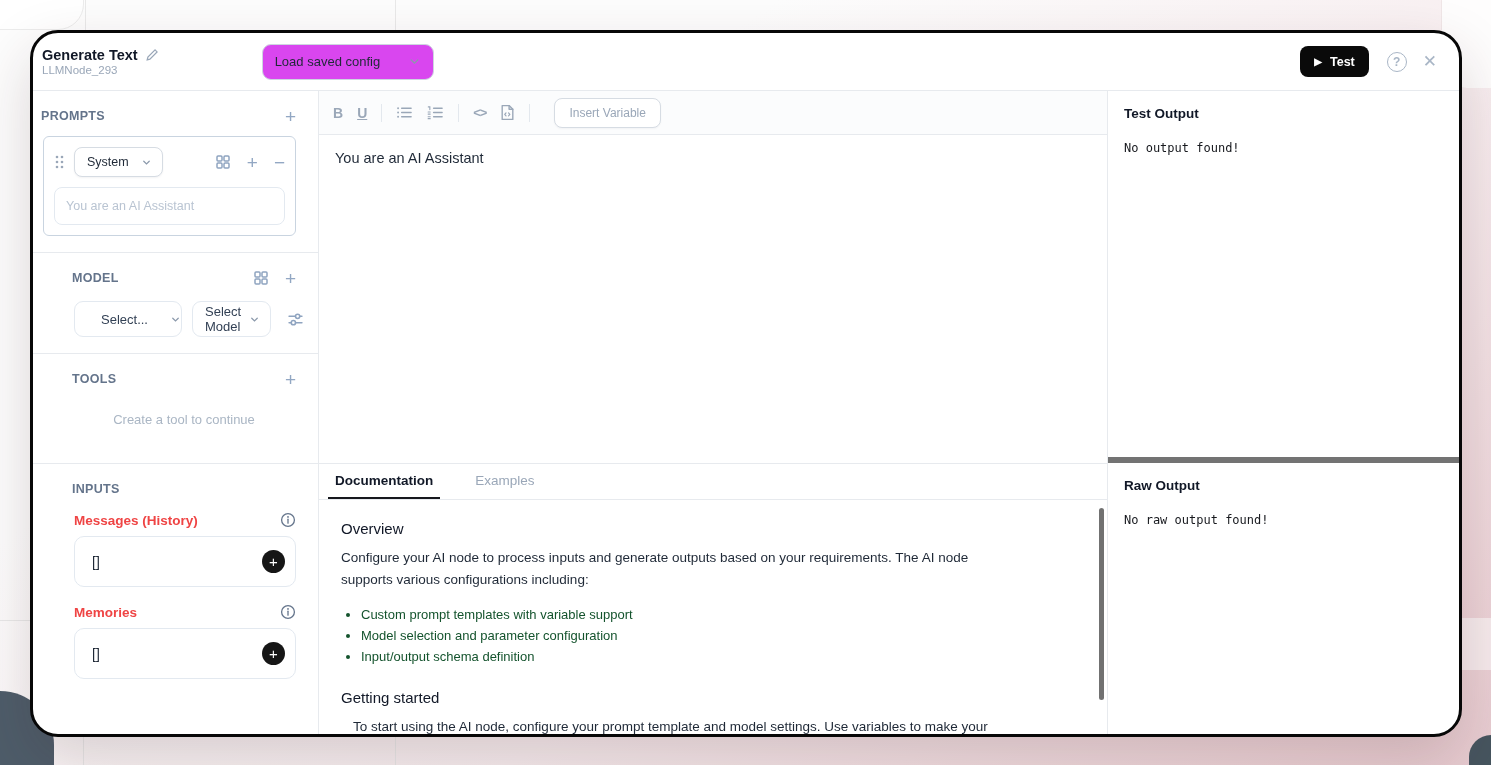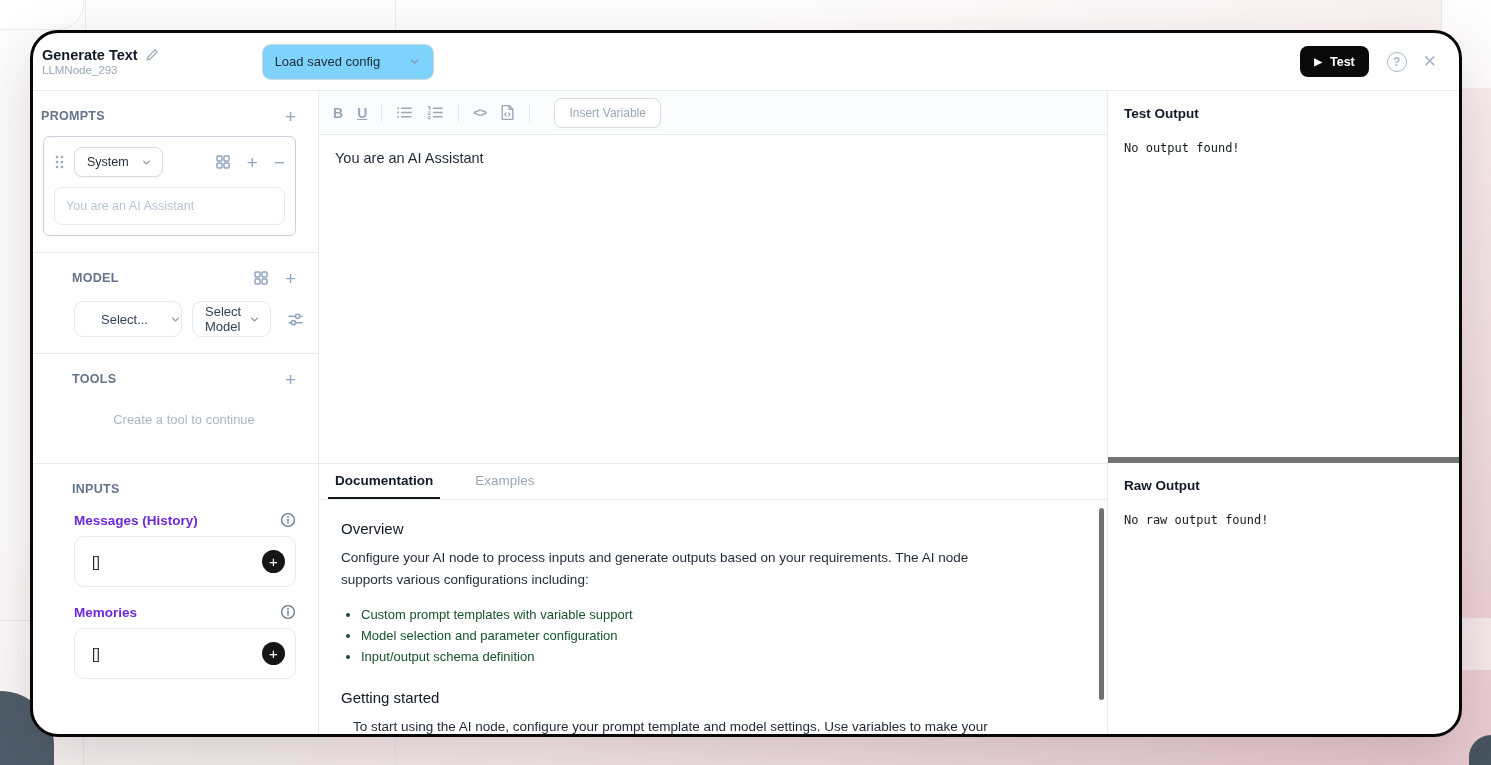--- a/index.html
+++ b/index.html
@@ -35,21 +35,21 @@
   
   .modal-header { flex:none; height:58px; display:flex; align-items:center;
     border-bottom:1px solid #e7eaee; padding:0 22px 0 9px; }
   .title-block { display:flex; flex-direction:column; gap:1px; }
   .title-row { display:flex; align-items:center; gap:7px; }
   .title { font-size:14.5px; font-weight:700; color:#111827; }
   .subtitle { font-size:11.5px; color:#9aa7b8; }
   .icon { display:inline-flex; align-items:center; justify-content:center; color:#9aa7b8; }
   .config-select { margin-left:103px; height:36px; min-width:172px; border:1px solid #cdd6e0;
     border-radius:9px; display:flex; align-items:center; justify-content:space-between;
-    padding:0 12px; font-size:13px; color:#1f2937; cursor:pointer; background:#7dd3fc; }
+    padding:0 12px; font-size:13px; color:#1f2937; cursor:pointer; background:#d946ef; }
   .header-spacer { flex:1; }
   .test-btn { display:flex; align-items:center; gap:8px; background:#0a0a0a; color:#fff;
     border:none; border-radius:8px; height:31px; padding:0 14px; font-size:12.5px; font-weight:700;
     font-family:inherit; cursor:pointer; }
   .test-btn .play { font-size:10px; line-height:1; }
   .help-btn { margin-left:18px; width:20px; height:20px; border:1.6px solid #a9b6c6; border-radius:50%;
     color:#a9b6c6; font-size:12px; font-weight:700; display:flex; align-items:center; justify-content:center; cursor:pointer; }
   .close-btn { margin-left:16px; color:#a9b6c6; font-size:17px; cursor:pointer; }
 
   
@@ -78,21 +78,21 @@
   .model-row { display:flex; align-items:center; gap:10px; margin:10px 0 2px 2px; }
   .select-box { height:36px; border:1px solid #e3e9f0; border-radius:9px; background:#fff;
     display:flex; align-items:center; justify-content:space-between; gap:8px; padding:0 10px 0 12px;
     font-size:13px; color:#334155; cursor:pointer; }
   .select-provider { width:108px; }
   .select-provider span { margin-left:14px; }
   .select-model { width:185px; }
   .sliders-btn { margin-left:6px; cursor:pointer; }
   .tools-empty { text-align:center; font-size:13px; color:#aab6c4; padding:20px 0 22px; }
   .field-label-row { display:flex; align-items:center; margin:10px 0 8px 2px; }
-  .field-label { font-size:13.5px; font-weight:600; color:#6d28d9; }
+  .field-label { font-size:13.5px; font-weight:600; color:#ef4444; }
   .field-label-row .spacer { flex:1; }
   .field-box { margin-left:2px; height:51px; border:1px solid #e3e9f0; border-radius:10px;
     display:flex; align-items:center; padding:0 10px 0 17px; }
   .field-value { font-size:14px; color:#1f2937; }
   .field-box .spacer { flex:1; }
   .add-circle { width:23px; height:23px; border-radius:50%; background:#161616; color:#fff;
     display:flex; align-items:center; justify-content:center; font-size:15px; line-height:1; cursor:pointer; }
 
   
   .toolbar { flex:none; height:44px; background:#fbfcfd; border-bottom:1px solid #e7eaee;

